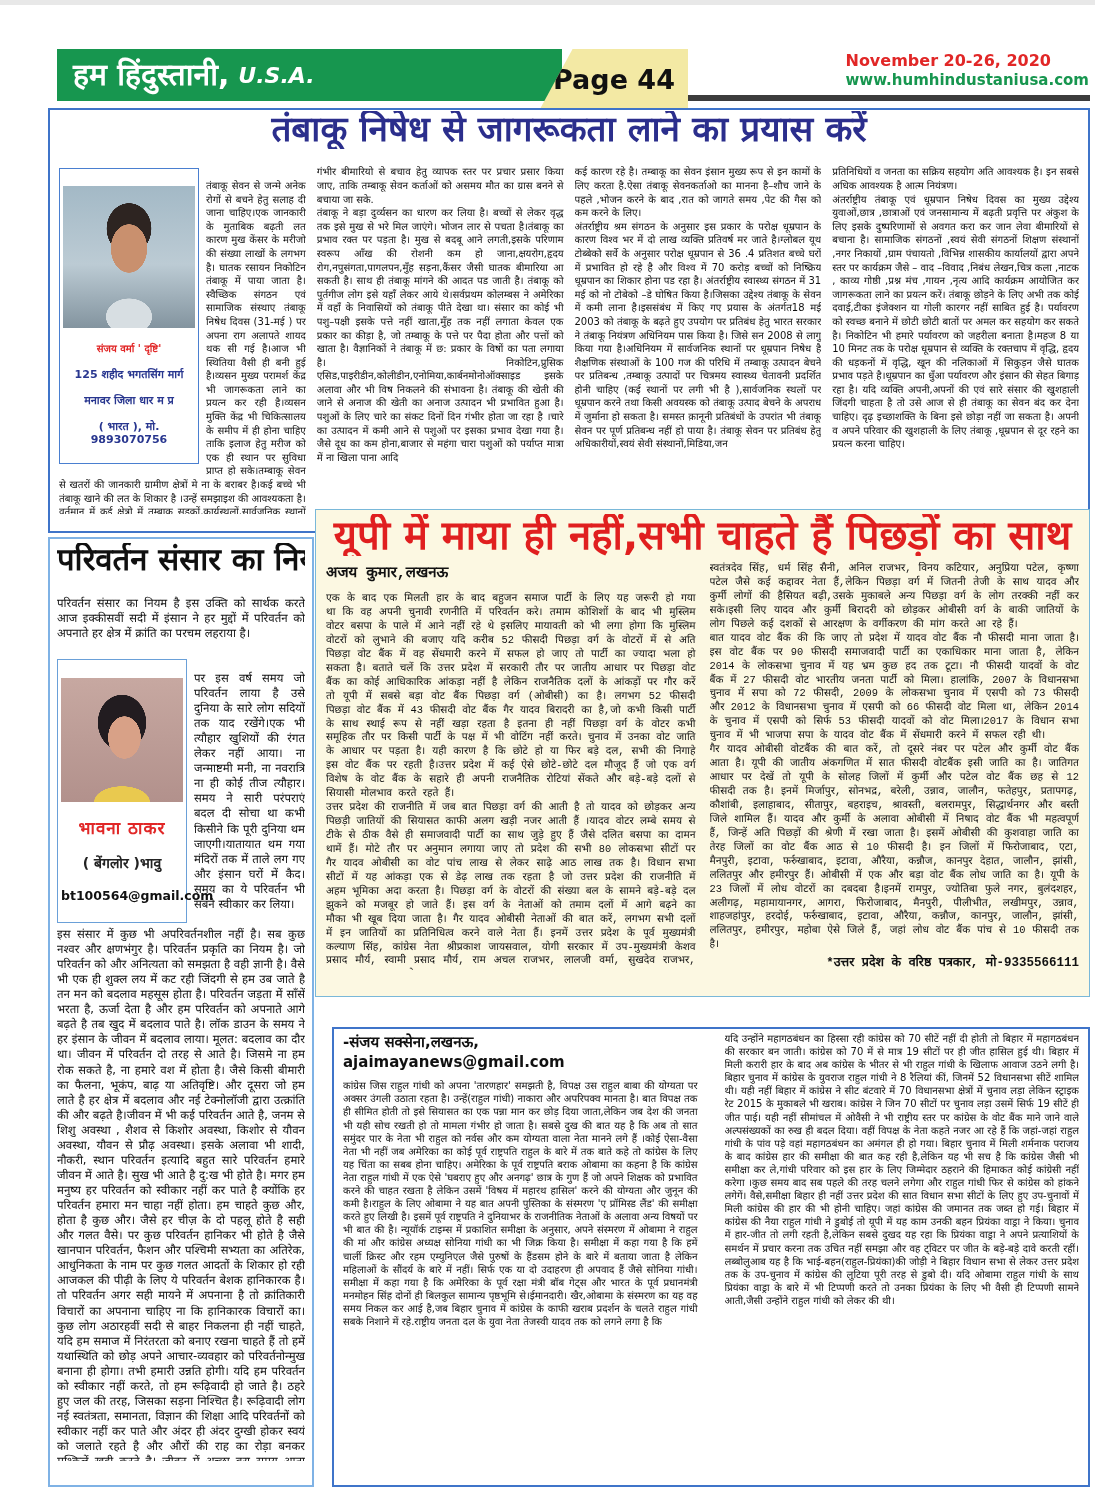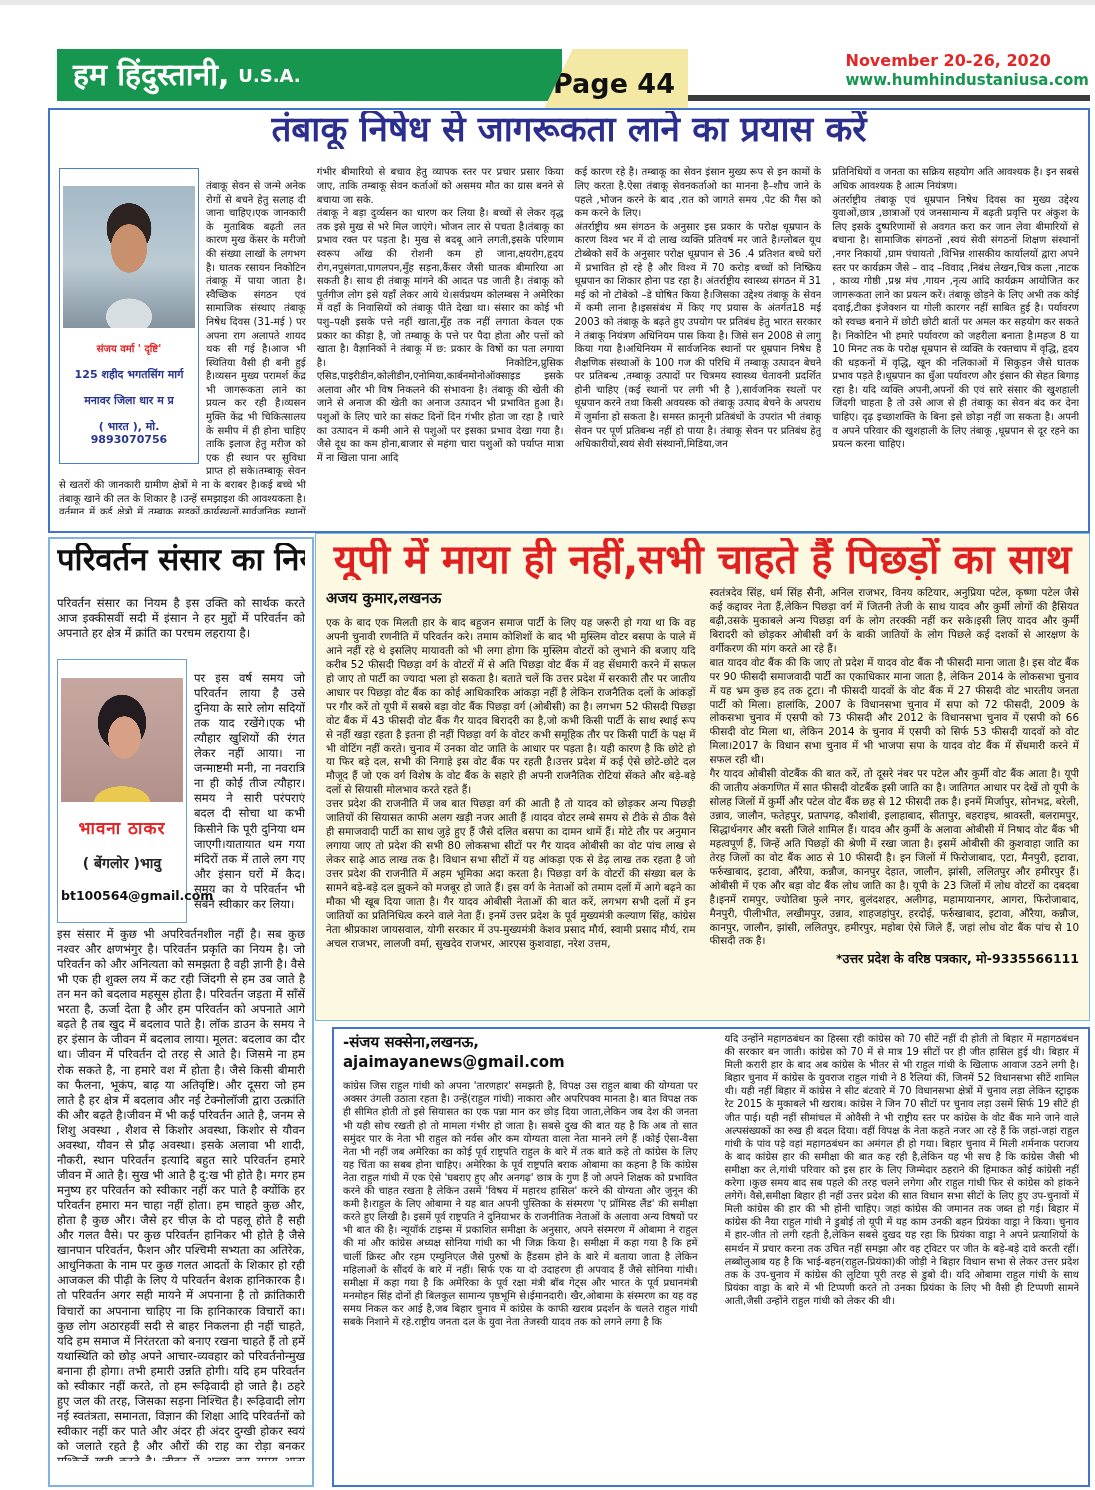--- a/index.html
+++ b/index.html
@@ -2,22 +2,22 @@
 <html><head>
 <meta charset="utf-8">
 <style>
   html,body{margin:0;padding:0;background:#e8e8e8;}
   .page{position:relative;width:1095px;height:1490px;background:#ffffff;margin:5px auto;
         font-family:"DejaVu Sans","Liberation Sans",sans-serif;overflow:hidden;}
   
   .green-bar{position:absolute;left:57px;top:44px;width:505px;height:52px;background:#17964f;
              display:flex;align-items:center;padding-left:16px;box-sizing:border-box;}
   .masthead{color:#ffffff;font-weight:bold;font-size:30px;line-height:1;}
-  .masthead-suffix{color:#ffffff;font-weight:bold;font-size:18px;margin-left:9px;}
-  .page-badge{position:absolute;left:540px;top:44px;width:148px;height:68px;background:#f3e9a4;
+  .masthead-suffix{color:#ffffff;font-weight:bold;font-style:italic;font-size:22px;margin-left:9px;}
+  .page-badge{position:absolute;left:540px;top:44px;width:148px;height:60px;background:#f3e9a4;
               clip-path:polygon(22% 0,100% 0,100% 100%,0 100%);display:flex;align-items:center;justify-content:center;}
   .page-badge span{font-weight:bold;font-size:27px;color:#111;}
   .header-right{position:absolute;right:6px;top:46px;text-align:left;line-height:1.25;}
   .issue-date{color:#e12727;font-weight:bold;font-size:16px;}
   .website{color:#17964f;font-weight:bold;font-size:15px;}
   .header-rule{position:absolute;left:688px;top:90px;width:402px;height:6px;background:#3c3c3c;}
   
   .jtext{text-align:justify;white-space:pre-line;}
   .abox{float:left;border:1px solid #4a7fd0;padding:3px;margin:3px 7px 2px 0;background:#fff;text-align:center;}
   .acap-name{color:#e12727;font-weight:bold;}
@@ -48,25 +48,25 @@
   .photo-woman{width:100%;height:124px;
      background:
        radial-gradient(ellipse 46px 26px at 50% 100%,#e9c94f 60%,transparent 61%),
        radial-gradient(ellipse 27px 35px at 52% 48%,#d8a187 60%,transparent 61%),
        radial-gradient(ellipse 40px 46px at 50% 36%,#221c20 60%,transparent 61%),
        linear-gradient(180deg,#c7a8a1 0%,#b2918c 100%);}
   .a2 .acap-name{font-size:17px;letter-spacing:1px;}
   .a2 .acap-sub{font-size:14px;color:#222;font-weight:bold;}
   .a2 .acap-mail{font-size:12.5px;color:#111;font-weight:bold;}
   
-  .a3{position:absolute;left:315px;top:528px;width:775px;height:488px;background:#fcf8e2;
+  .a3{position:absolute;left:315px;top:504px;width:775px;height:488px;background:#fcf8e2;
       border:1px solid #79b8d9;box-sizing:border-box;overflow:hidden;padding:4px 10px;}
   .a3-head{color:#e01f1f;font-weight:bold;font-size:40px;line-height:1.05;text-align:center;margin:0 0 6px 0;
            white-space:nowrap;overflow:hidden;}
-  .a3-cols{display:flex;gap:14px;}
+  .a3-cols{display:flex;gap:14px;font-family:Liberation Mono, monospace;}
   .a3-col{flex:1;font-size:10.4px;line-height:1.34;height:408px;overflow:hidden;color:#111;}
   .a3-byline{font-weight:bold;font-size:15px;margin:2px 0 8px 0;}
   .a3-footer{font-weight:bold;font-size:12.5px;text-align:right;margin-top:3px;}
   
   .a4{position:absolute;left:332px;top:1022px;width:758px;height:460px;border:2px solid #3f74c9;
       box-sizing:border-box;overflow:hidden;background:#fff;padding:3px 9px;}
   .a4-head{color:#1d8f4b;font-weight:bold;font-size:38px;line-height:1.05;text-align:center;margin:2px 0 6px 0;
            white-space:nowrap;overflow:hidden;}
   .a4-cols{display:flex;gap:27px;}
   .a4-col{flex:1;font-size:10px;line-height:1.31;height:385px;overflow:hidden;color:#111;}

